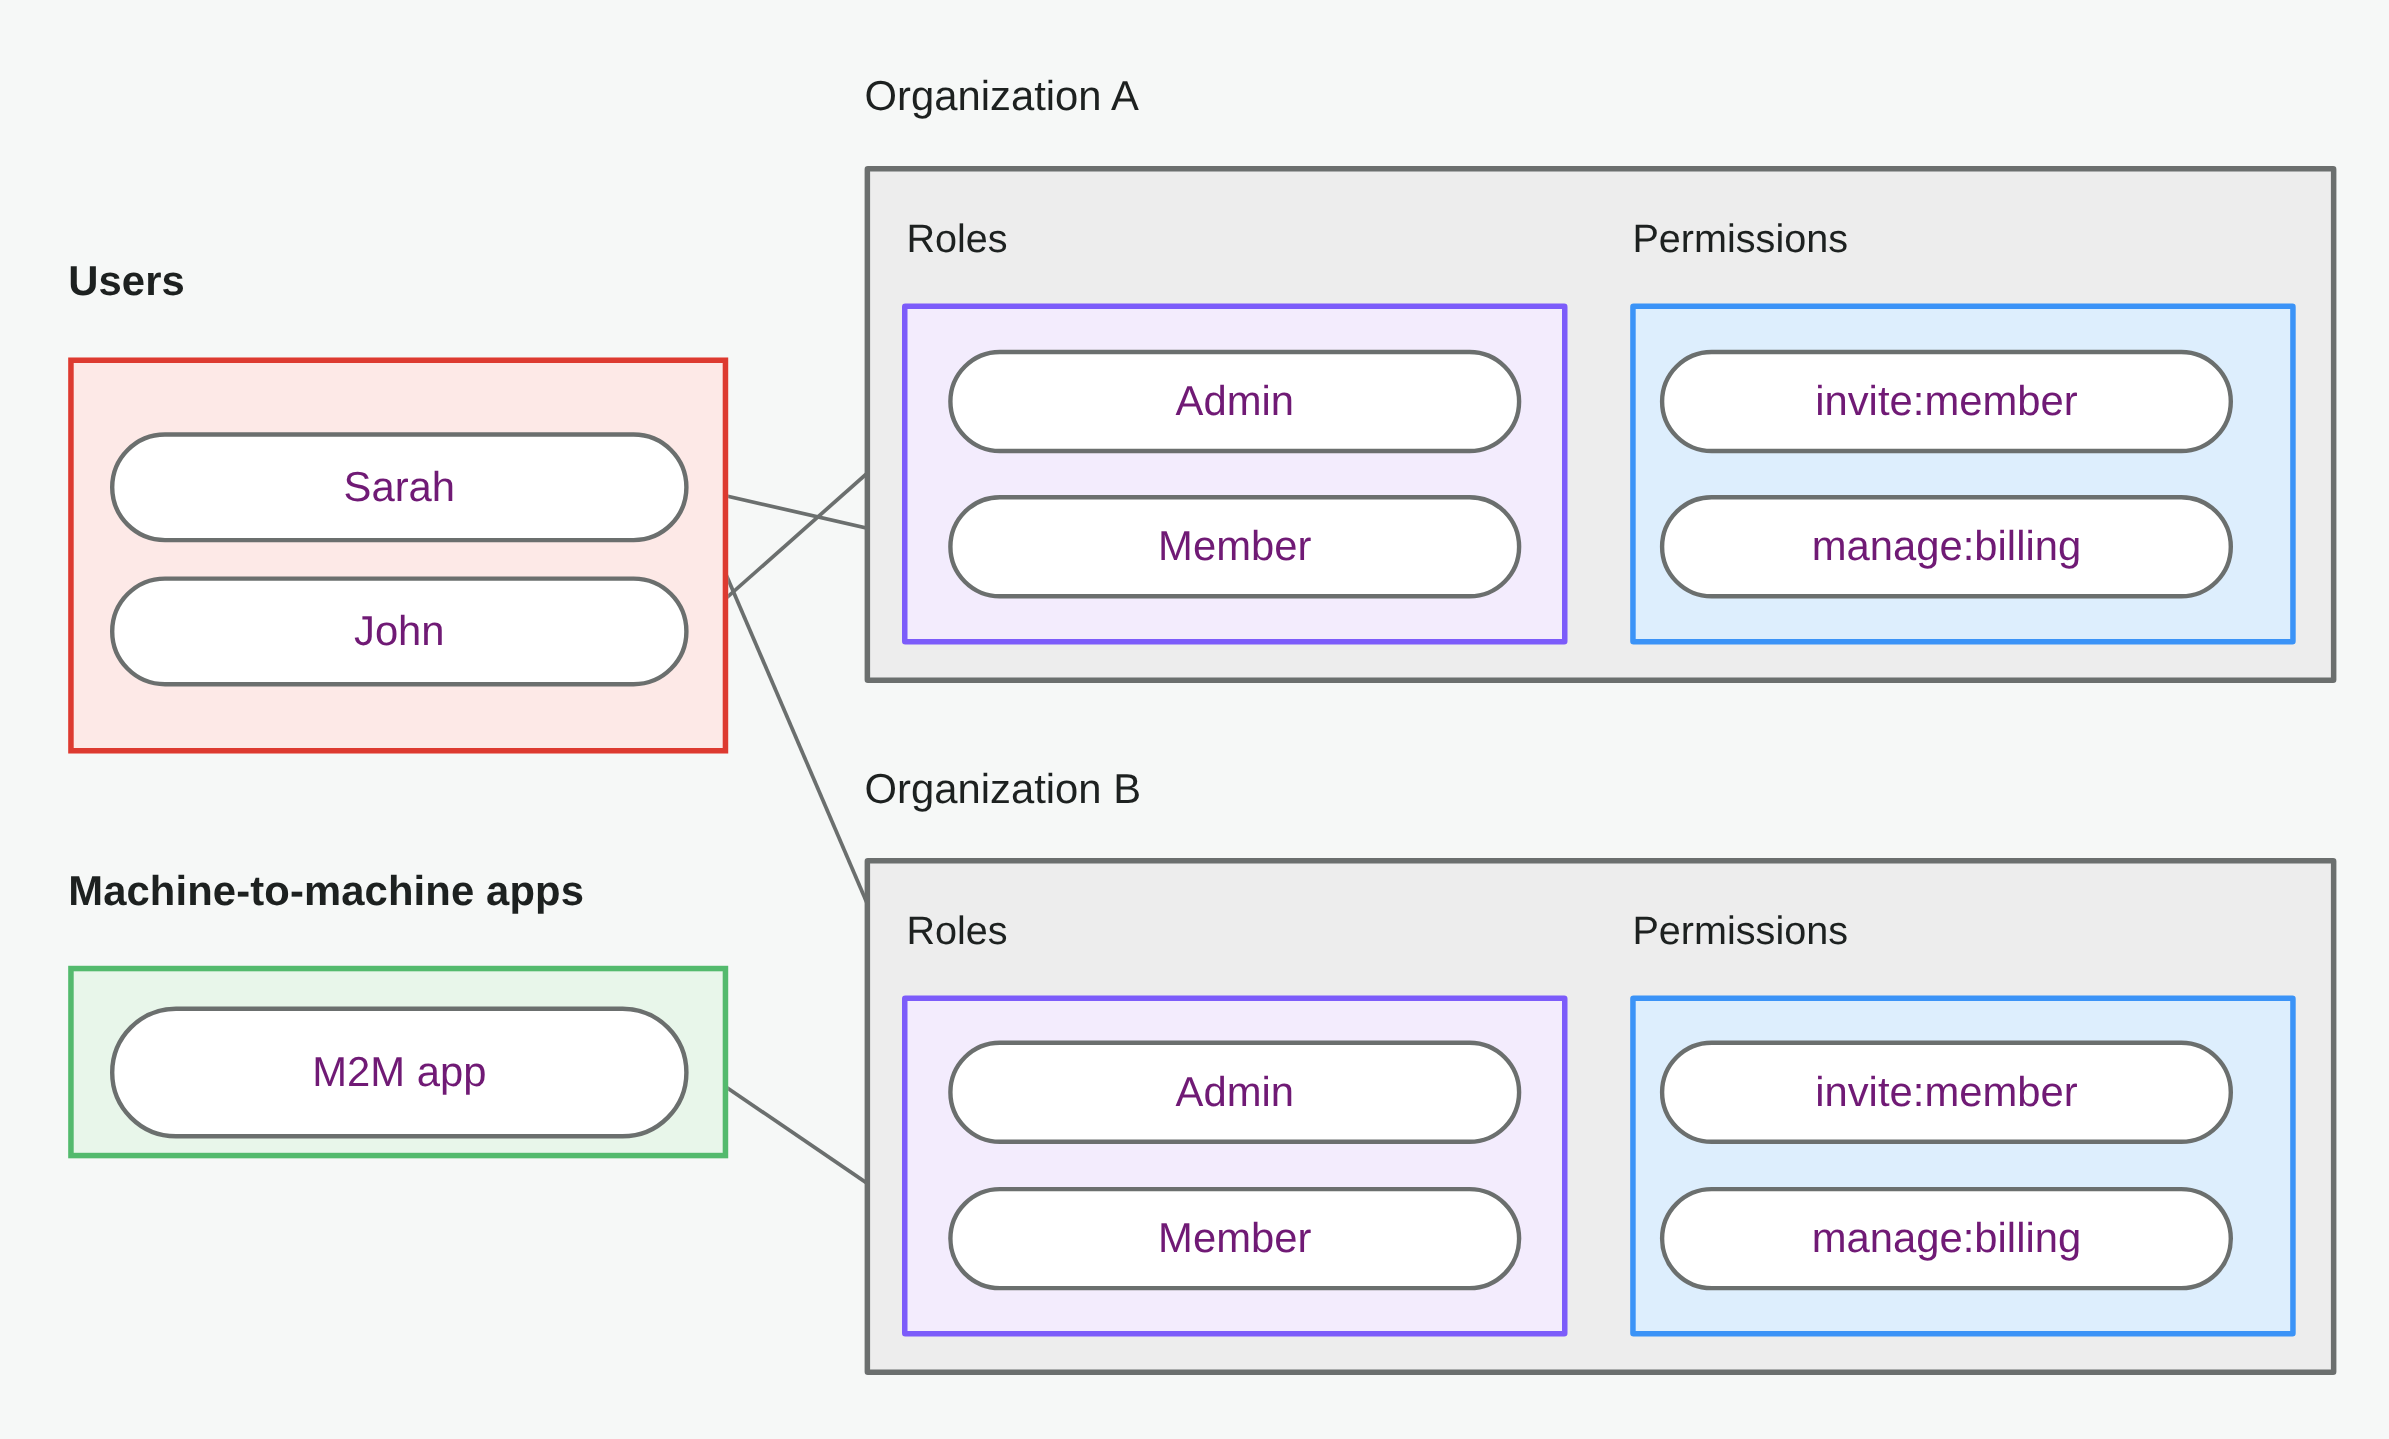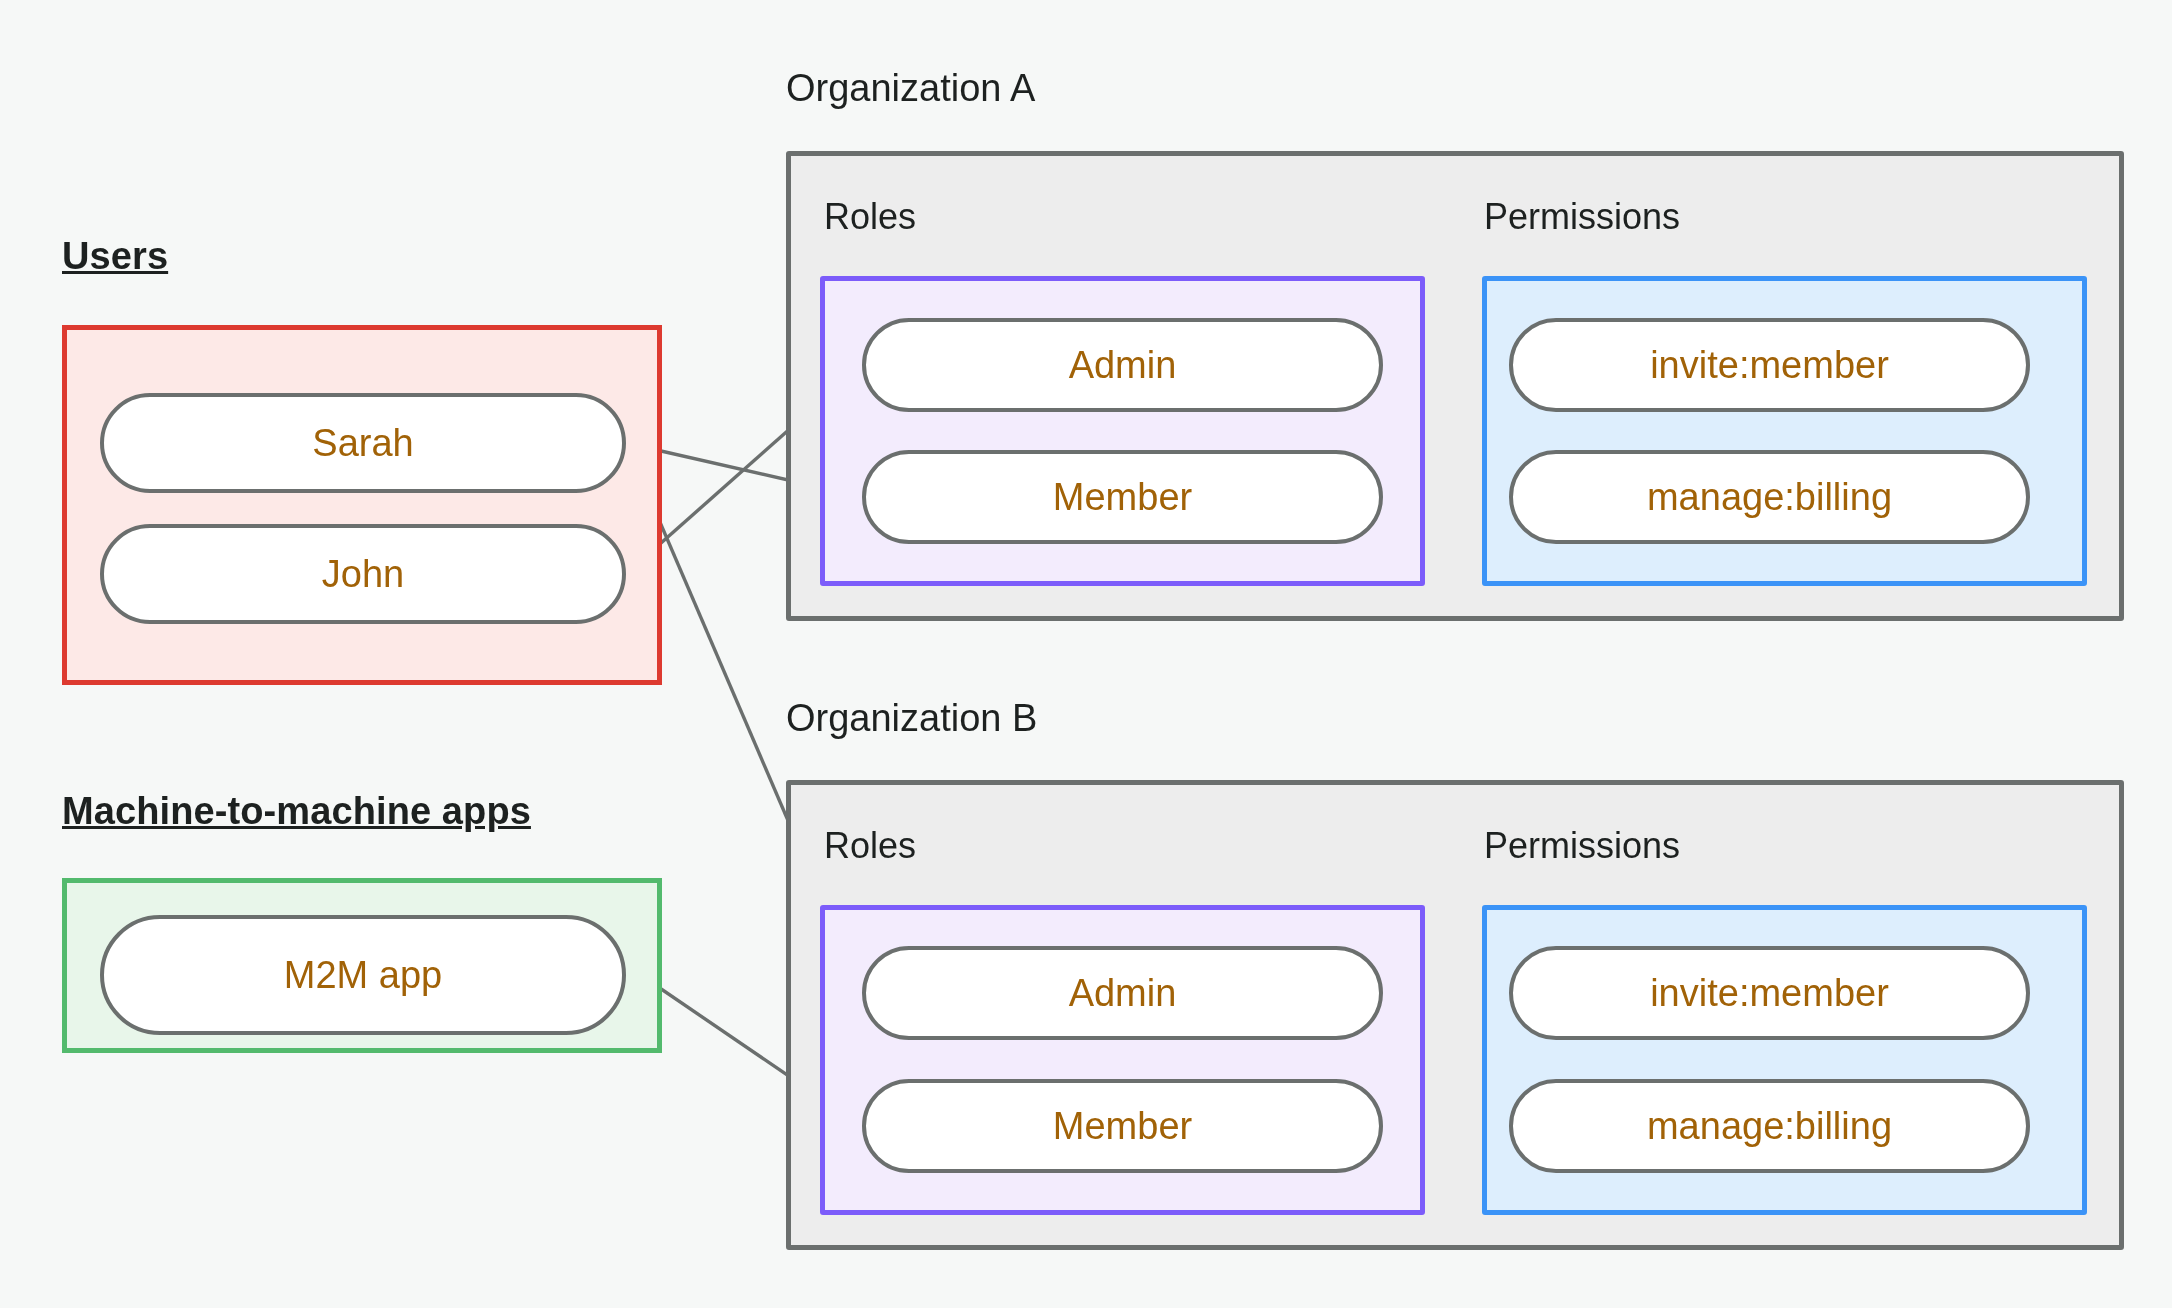--- a/index.html
+++ b/index.html
@@ -30,21 +30,20 @@
   }
 
   .group-title {
     position: absolute;
     font-size: 38px;
     font-weight: 700;
     color: #1d2120;
     letter-spacing: 0.1px;
     white-space: nowrap;
     z-index: 3;
-    text-decoration: underline;
   }
   .org-title {
     position: absolute;
     font-size: 38px;
     font-weight: 400;
     color: #1d2120;
     white-space: nowrap;
     z-index: 3;
   }
   .sub-title {
@@ -88,21 +87,21 @@
   .pill {
     position: absolute;
     box-sizing: border-box;
     background: #ffffff;
     border: 4px solid #6b6f6e;
     border-radius: 999px;
     display: flex;
     align-items: center;
     justify-content: center;
     font-size: 38px;
-    color: #a16207;
+    color: #701a75;
     z-index: 4;
     white-space: nowrap;
   }
 
   .edge-line {
     stroke: #6b6f6e;
     stroke-width: 3.4;
     fill: none;
   }
   .edge-dot {

